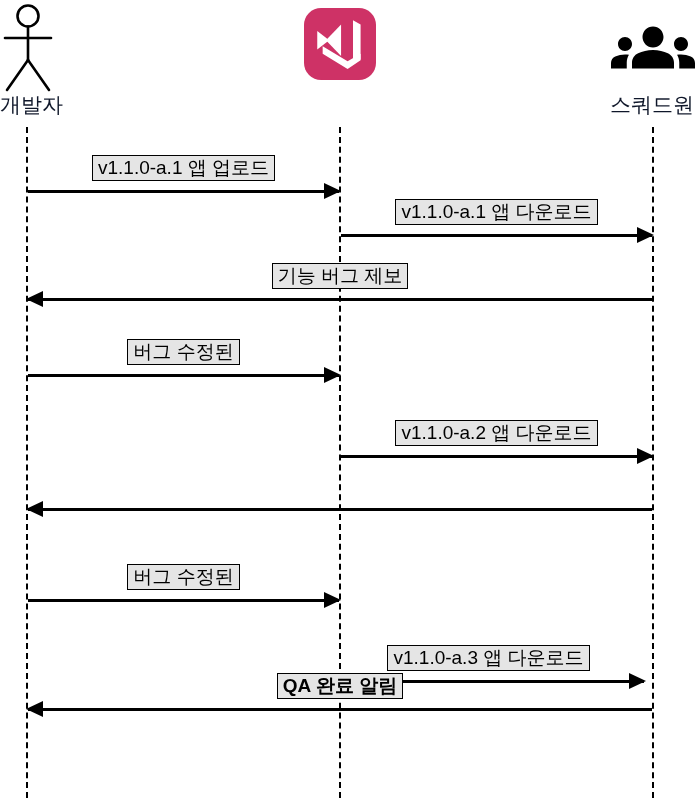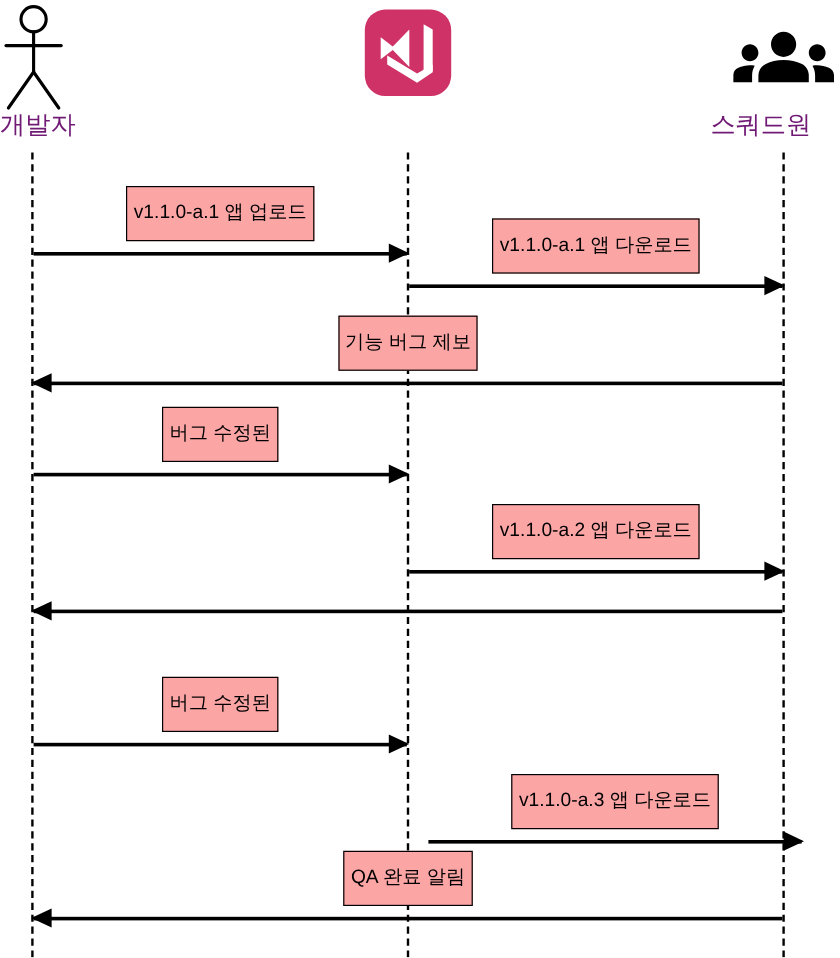--- a/index.html
+++ b/index.html
@@ -5,36 +5,36 @@
 <style>
   html,body { margin:0; padding:0; background:#ffffff; }
   .canvas {
     position:relative; width:700px; height:798px; background:#ffffff;
     font-family:"Liberation Sans","DejaVu Sans",sans-serif; color:#000;
     overflow:hidden;
   }
   .abs { position:absolute; }
   .actor-label {
     position:absolute; font-size:21px; line-height:24px; text-align:center;
-    color:#701a75; white-space:nowrap;
+    color:#0f172a; white-space:nowrap;
   }
   .appcenter-box {
     position:absolute; left:304px; top:8px; width:72px; height:72px;
     border-radius:17px; display:flex; align-items:center; justify-content:center;
   }
   .lifeline {
     position:absolute; top:127px; height:671px; width:0;
     border-left:2.5px dashed #000;
   }
   .message {
     position:absolute; display:flex; flex-direction:column; align-items:center;
   }
   .msg-label {
-    border:1.5px solid #000; background:#fca5a5; padding:10px 5px;
-    font-size:16px; line-height:24px; text-align:center; white-space:nowrap;
+    border:1.5px solid #000; background:#e5e5e5; padding:0 5px;
+    font-size:19px; line-height:24px; text-align:center; white-space:nowrap;
   }
   .msg-line { display:block; }
   .arrow { position:relative; width:100%; height:16px; margin-top:2px; }
   .arrow-line { position:absolute; top:6.5px; left:1px; right:1px; height:3px; background:#000; }
   .arrow-head-right {
     position:absolute; right:-1px; top:0; width:0; height:0;
     border-top:8px solid transparent; border-bottom:8px solid transparent;
     border-left:17px solid #000;
   }
   .arrow-head-left {
@@ -66,37 +66,37 @@
         <polygon points="25,6 25,35 11,20.5"></polygon>
         <polygon points="36,2 43,6 43,38 36,43"></polygon>
         <polygon points="8,26 31,40 43,33 43,39 31,47 8,33"></polygon>
       </g>
     </svg>
   </div>
 
   <svg class="abs" style="left:611px; top:22px;" width="84" height="60" viewBox="0 4.8 24 17">
     <path fill="#000" d="M12 12.75c1.63 0 3.07.39 4.24.9 1.08.48 1.76 1.56 1.76 2.73V18H6v-1.61c0-1.18.68-2.26 1.76-2.73 1.17-.52 2.61-.91 4.24-.91zM4 13c1.1 0 2-.9 2-2s-.9-2-2-2-2 .9-2 2 .9 2 2 2zm1.13 1.1c-.37-.06-.74-.1-1.13-.1-.99 0-1.93.21-2.78.58C.48 14.9 0 15.62 0 16.43V18h4.5v-1.61c0-.83.23-1.61.63-2.29zM20 13c1.1 0 2-.9 2-2s-.9-2-2-2-2 .9-2 2 .9 2 2 2zm4 3.43c0-.81-.48-1.53-1.22-1.85-.85-.37-1.79-.58-2.78-.58-.39 0-.76.04-1.13.1.4.68.63 1.46.63 2.29V18H24v-1.57zM12 6c1.66 0 3 1.34 3 3s-1.34 3-3 3-3-1.34-3-3 1.34-3 3-3z"></path>
   </svg>
-  <div class="actor-label" style="left:592px; top:93px; width:84px;text-align:center;">스쿼드원</div>
+  <div class="actor-label" style="left:610px; top:93px; width:84px;text-align:center;">스쿼드원</div>
 
   <div class="lifeline" style="left:26px;"></div>
   <div class="lifeline" style="left:339px;"></div>
   <div class="lifeline" style="left:652px;"></div>
 
   <div class="message" style="left:27px; top:155px; width:313px;">
     <div class="msg-label">
       <span class="msg-line">v1.1.0-a.1 앱 업로드</span>
     </div>
     <div class="arrow">
       <div class="arrow-line"></div>
       <div class="arrow-head-right"></div>
     </div>
   </div>
 
-  <div class="message" style="left:340px; top:182px; width:313px;">
+  <div class="message" style="left:340px; top:199px; width:313px;">
     <div class="msg-label">
       <span class="msg-line">v1.1.0-a.1 앱 다운로드</span>
     </div>
     <div class="arrow">
       <div class="arrow-line"></div>
       <div class="arrow-head-right"></div>
     </div>
   </div>
 
   <div class="message" style="left:27px; top:263px; width:626px;justify-content:flex-end;">
@@ -139,31 +139,31 @@
   <div class="message" style="left:27px; top:564px; width:313px;">
     <div class="msg-label">
       <span class="msg-line">버그 수정된</span>
     </div>
     <div class="arrow">
       <div class="arrow-line"></div>
       <div class="arrow-head-right"></div>
     </div>
   </div>
 
-  <div class="message" style="left:356px; top:645px; width:313px;">
+  <div class="message" style="left:332px; top:645px; width:313px;">
     <div class="msg-label">
       <span class="msg-line">v1.1.0-a.3 앱 다운로드</span>
     </div>
     <div class="arrow">
       <div class="arrow-line"></div>
       <div class="arrow-head-right"></div>
     </div>
   </div>
 
-  <div class="message" style="left:27px; top:709px; width:626px;">
+  <div class="message" style="left:27px; top:673px; width:626px;font-weight:bold;">
     <div class="msg-label">
       <span class="msg-line">QA 완료 알림</span>
     </div>
     <div class="arrow">
       <div class="arrow-line"></div>
       <div class="arrow-head-left"></div>
     </div>
   </div>
 
 </div>

